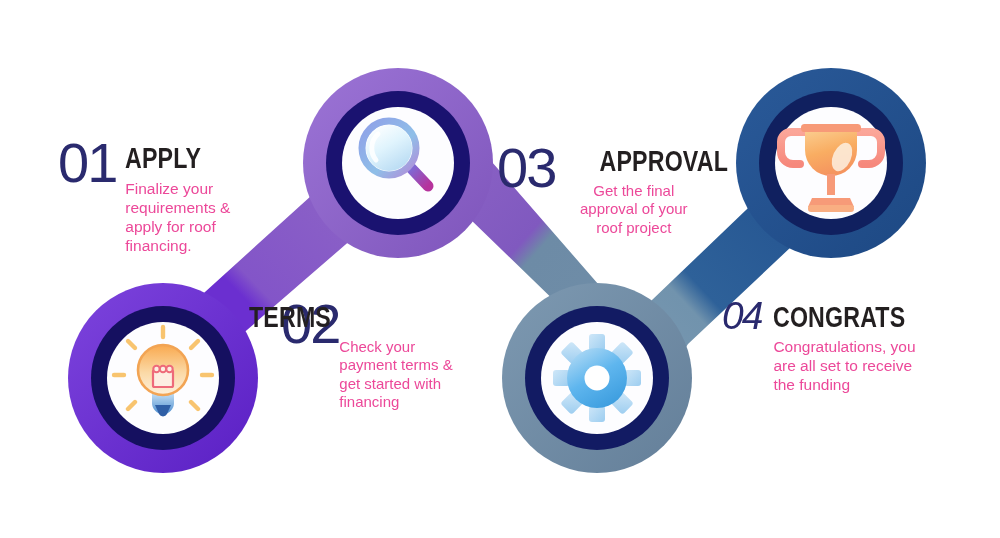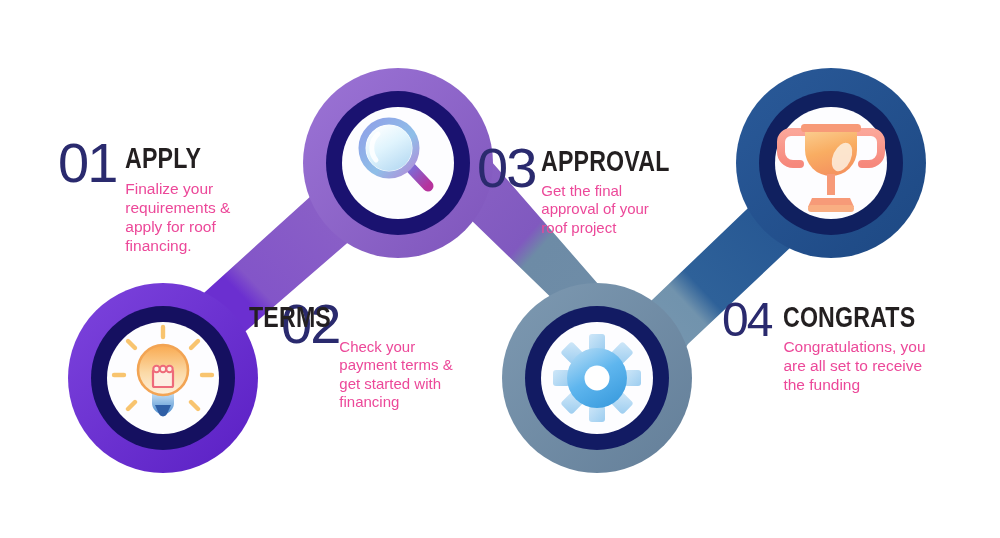--- a/index.html
+++ b/index.html
@@ -245,37 +245,37 @@
         <div class="desc" style="font-size:15px;margin-top:6px;width:150px;">
           <span>Check your</span><br>
           <span>payment terms &amp;</span><br>
           <span>get started with</span><br>
           <span>financing</span>
         </div>
       </div>
     </div>
   </div>
 
-  <div class="txtblock" style="left:477px;top:144px;width:250px;">
+  <div class="txtblock" style="left:497px;top:144px;width:250px;text-align:center;">
     <div class="row">
       <div class="num" style="font-size:56px;">03</div>
       <div class="headcol" style="margin-left:6px;margin-top:3px;">
         <div class="head" style="font-size:29px;width:160%;">APPROVAL</div>
         <div class="desc" style="font-size:15px;margin-top:6px;width:145px;">
           <span>Get the final</span><br>
           <span>approval of your</span><br>
           <span>roof project</span>
         </div>
       </div>
     </div>
   </div>
 
   <div class="txtblock" style="left:722px;top:300px;width:270px;">
     <div class="row">
-      <div class="num" style="font-size:48px;">04</div>
+      <div class="num" style="font-size:39px;font-style:italic;">04</div>
       <div class="headcol" style="margin-left:12px;margin-top:3px;">
         <div class="head" style="font-size:29px;width:160%;">CONGRATS</div>
         <div class="desc" style="font-size:15.5px;margin-top:6px;width:185px;">
           <span>Congratulations, you</span><br>
           <span>are all set to receive</span><br>
           <span>the funding</span>
         </div>
       </div>
     </div>
   </div>

